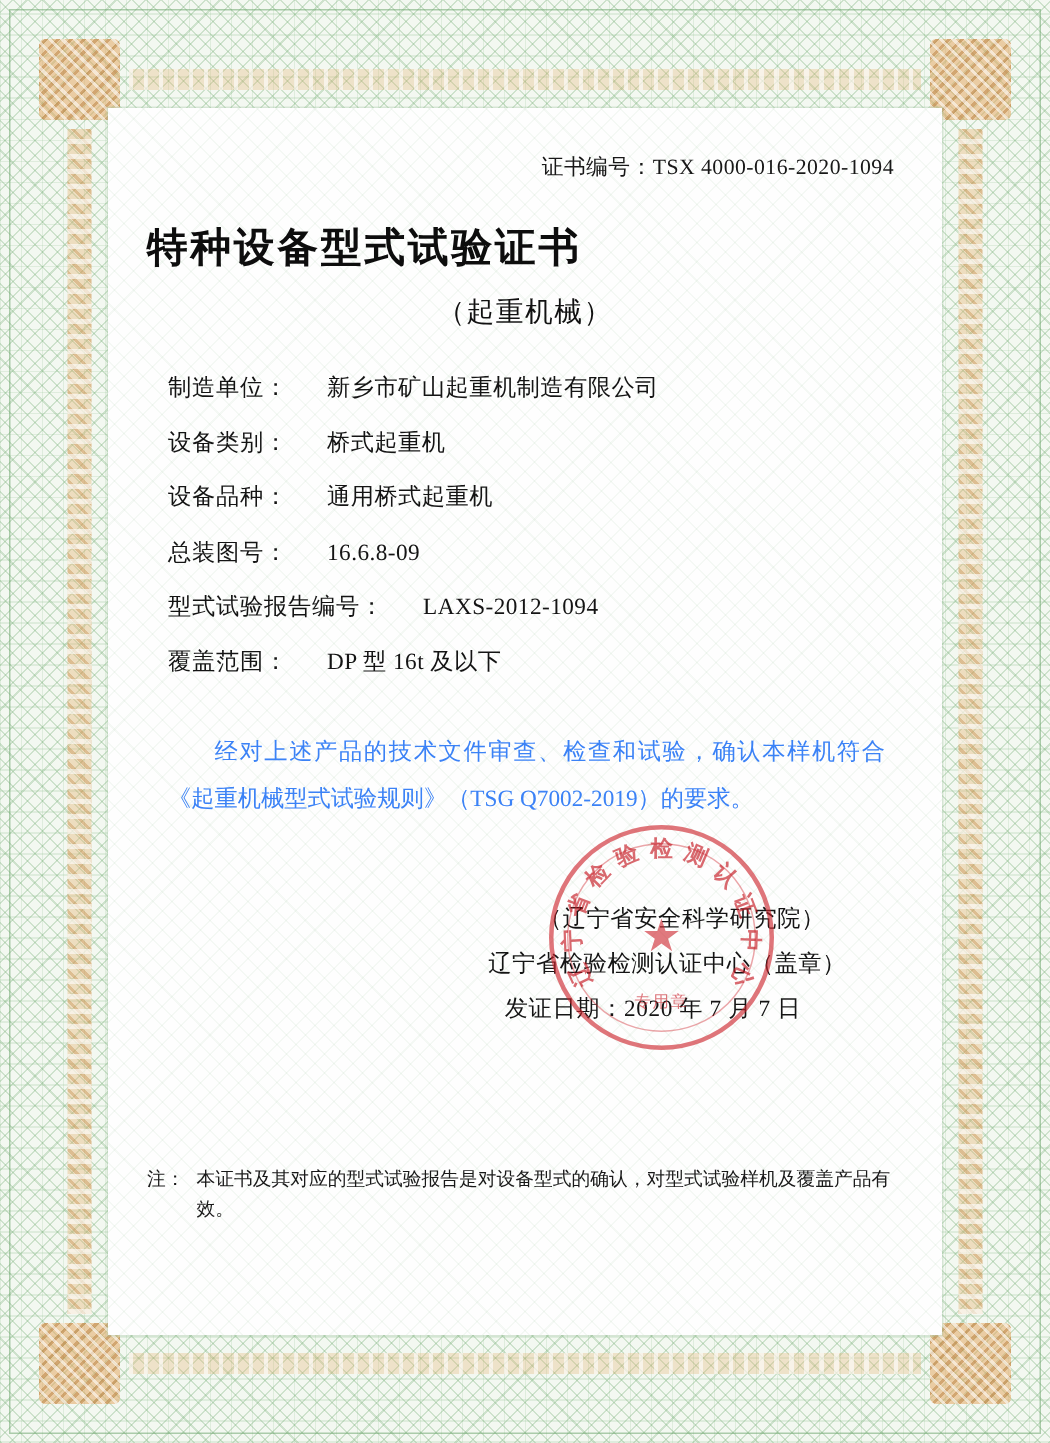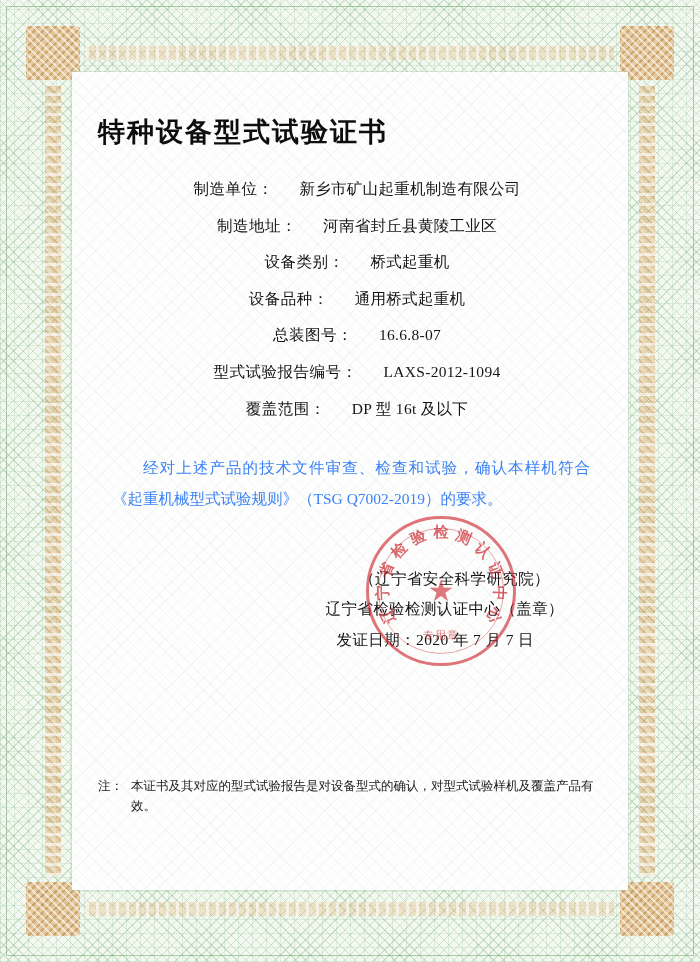--- a/index.html
+++ b/index.html
@@ -190,21 +190,20 @@
     margin-top: 30px;
     padding-left: 14px;
   }
   .field-row {
     display: flex;
     align-items: baseline;
     font-size: 15.5px;
     line-height: 1.2;
     margin-bottom: 18px;
     color: #141414;
-    justify-content: center;
   }
   .field-label {
     white-space: nowrap;
     letter-spacing: 0.5px;
   }
   .field-value {
     margin-left: 26px;
     letter-spacing: 0.3px;
   }
 
@@ -316,49 +315,49 @@
   <div class="corner bl"></div>
   <div class="corner br"></div>
   <div class="side-band left"></div>
   <div class="side-band right"></div>
   <div class="edge-band top"></div>
   <div class="edge-band bottom"></div>
 
   <div class="inner-page">
     <div class="content">
 
+      <div class="cert-no">
+        <span>证书编号：</span><span>TSX 4000-016-2020-1094</span>
+      </div>
 
       <div class="title-main">特种设备型式试验证书</div>
+      <div class="title-sub">（起重机械）</div>
 
       <div class="fields">
 
         <div class="field-row">
           <span class="field-label">制造单位：</span>
           <span class="field-value">新乡市矿山起重机制造有限公司</span>
         </div>
 
-        <div class="field-row">
-          <span class="field-label">制造地址：</span>
-          <span class="field-value">河南省封丘县黄陵工业区</span>
-        </div>
 
         <div class="field-row">
           <span class="field-label">设备类别：</span>
           <span class="field-value">桥式起重机</span>
         </div>
 
         <div class="field-row">
           <span class="field-label">设备品种：</span>
           <span class="field-value">通用桥式起重机</span>
         </div>
 
 
         <div class="field-row">
           <span class="field-label">总装图号：</span>
-          <span class="field-value">16.6.8-07</span>
+          <span class="field-value">16.6.8-09</span>
         </div>
 
         <div class="field-row">
           <span class="field-label">型式试验报告编号：</span>
           <span class="field-value">LAXS-2012-1094</span>
         </div>
 
         <div class="field-row">
           <span class="field-label">覆盖范围：</span>
           <span class="field-value"> DP 型 16t 及以下</span>

